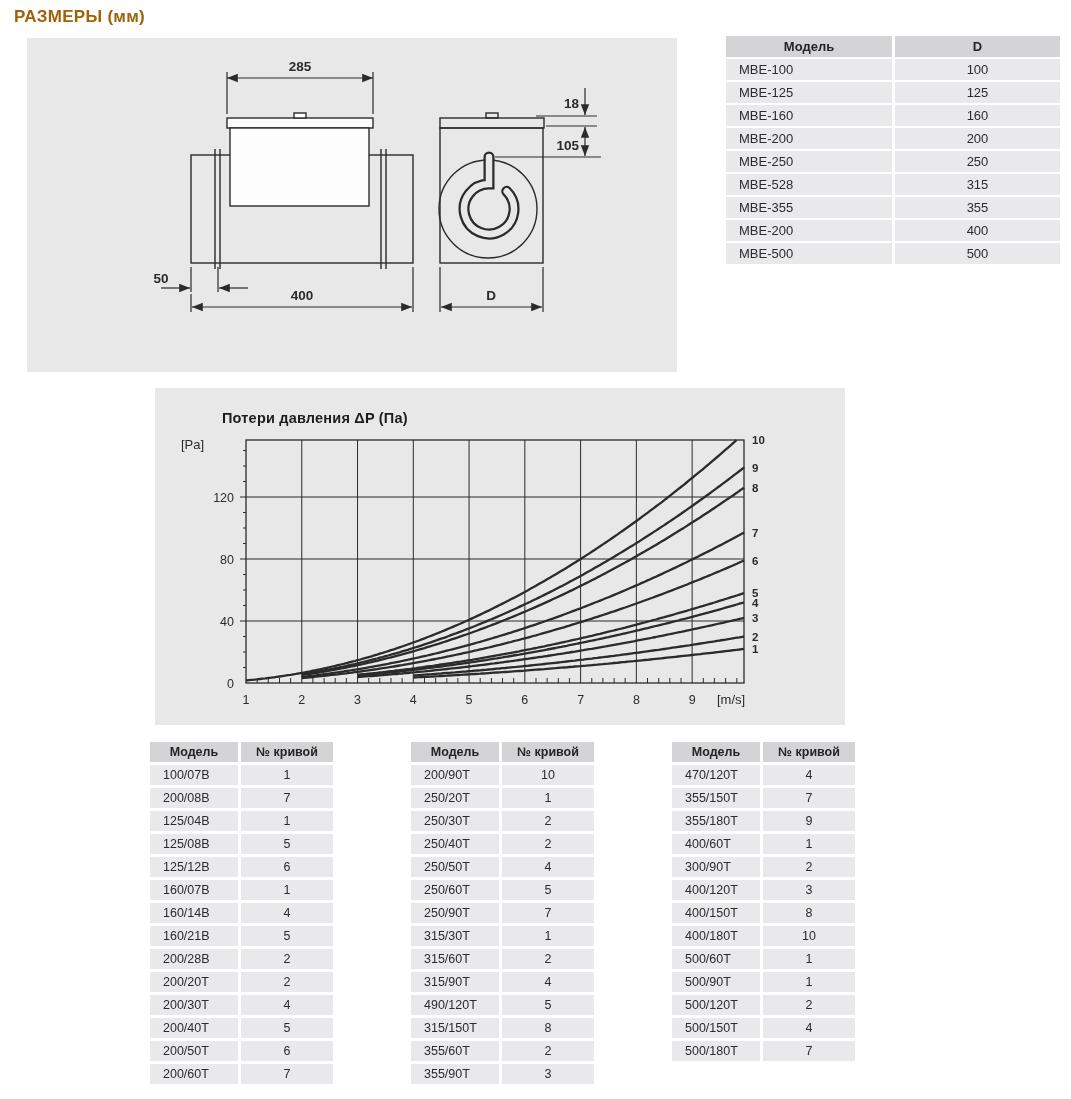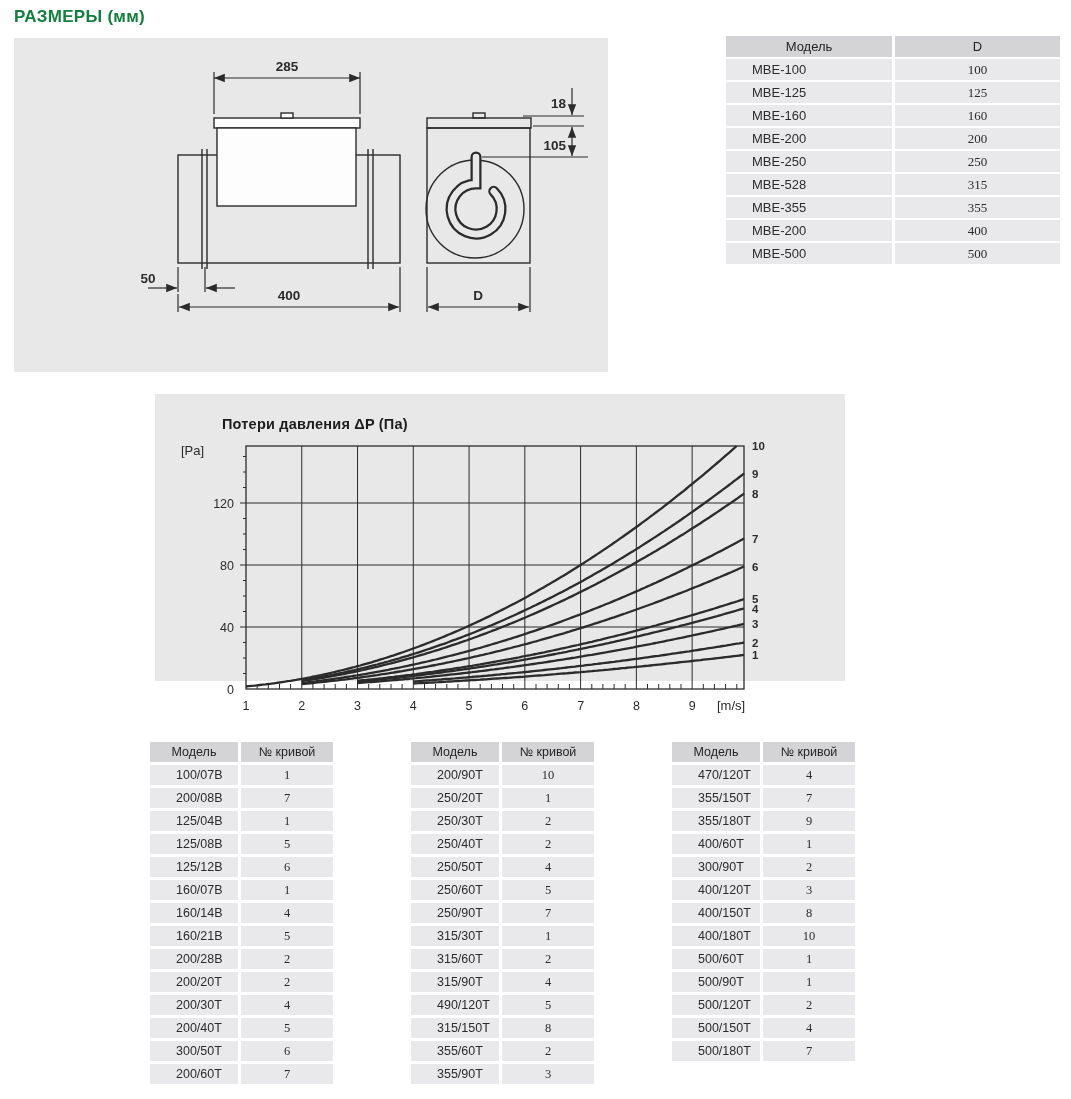--- a/index.html
+++ b/index.html
@@ -3,46 +3,46 @@
 <meta charset="utf-8">
 <style>
   html,body{margin:0;padding:0;}
   body{
     width:1071px;height:1099px;position:relative;background:#ffffff;
     font-family:"Liberation Sans",sans-serif;color:#2b2b2b;
     -webkit-font-smoothing:antialiased;
   }
   .abs{position:absolute;}
   #page-title{
-    left:14px;top:7px;font-size:17px;font-weight:bold;letter-spacing:.3px;color:#15803d;margin:0;
+    left:14px;top:7px;font-size:17px;font-weight:bold;letter-spacing:.3px;color:#a16207;margin:0;
   }
   .panel{background:#e8e8e8;}
-  #drawing-panel{left:14px;top:38px;width:594px;height:334px;}
-  #chart-panel{left:155px;top:388px;width:690px;height:287px;margin-top:6px;}
+  #drawing-panel{left:27px;top:38px;width:650px;height:334px;}
+  #chart-panel{left:155px;top:388px;width:690px;height:337px;}
   #chart-title{
     position:absolute;left:67px;top:22px;font-size:14.5px;font-weight:bold;color:#1d1d1d;letter-spacing:.2px;
   }
   svg text{font-family:"Liberation Sans",sans-serif;fill:#2b2b2b;}
   .dimtxt{font-size:13.5px;font-weight:bold;}
   
   .dtable{position:absolute;display:grid;}
   #model-d-table{left:726px;top:36px;grid-template-columns:166px 165px;grid-auto-rows:21px;gap:2px 3px;}
   .curve-table{grid-template-columns:88px 92px;grid-auto-rows:20px;gap:3px 3px;top:742px;}
   #curve-table-0{left:150px;}
   #curve-table-1{left:411px;}
   #curve-table-2{left:672px;}
   .th{
-    background:#d4d4d6;font-weight:normal;font-size:13px;
+    background:#d4d4d6;font-weight:bold;font-size:13px;
     display:flex;align-items:center;justify-content:center;color:#242424;
   }
   .curve-table .th{font-size:12.5px;}
   .td{background:#e9e9eb;font-size:13px;display:flex;align-items:center;color:#2b2b2b;}
   .curve-table .td{font-size:12.5px;}
-  .td.c1{padding-left:26px;}
-  .td.c2{justify-content:center;font-family:Liberation Serif, serif;}
+  .td.c1{padding-left:13px;}
+  .td.c2{justify-content:center;}
 </style>
 </head>
 <body>
 
 <h1 class="abs" id="page-title">РАЗМЕРЫ (мм)</h1>
 
 <div class="abs panel" id="drawing-panel">
   <svg width="686" height="334" viewBox="0 0 686 334">
     <defs>
       <marker id="ah" markerWidth="11" markerHeight="9" refX="9.5" refY="4" orient="auto-start-reverse">
@@ -183,21 +183,21 @@
     <div class="td c1">160/21B</div>
     <div class="td c2">5</div>
     <div class="td c1">200/28B</div>
     <div class="td c2">2</div>
     <div class="td c1">200/20T</div>
     <div class="td c2">2</div>
     <div class="td c1">200/30T</div>
     <div class="td c2">4</div>
     <div class="td c1">200/40T</div>
     <div class="td c2">5</div>
-    <div class="td c1">300/50T</div>
+    <div class="td c1">200/50T</div>
     <div class="td c2">6</div>
     <div class="td c1">200/60T</div>
     <div class="td c2">7</div>
   </div>
 <div class="dtable curve-table" id="curve-table-1">
     <div class="th">Модель</div>
     <div class="th">№ кривой</div>
     <div class="td c1">200/90T</div>
     <div class="td c2">10</div>
     <div class="td c1">250/20T</div>

